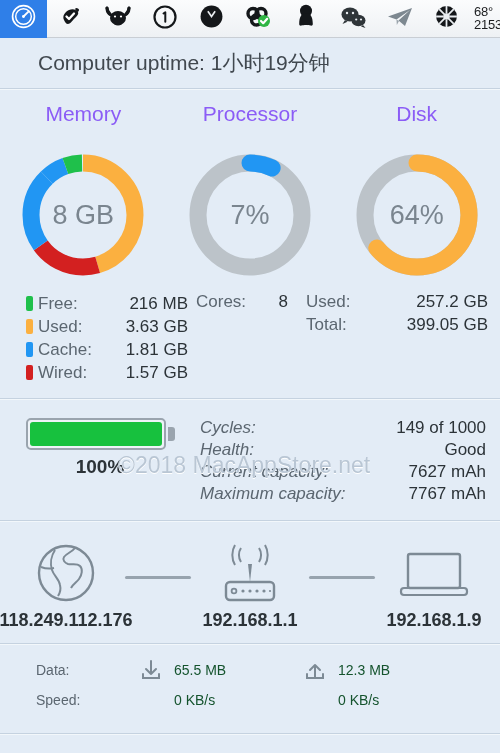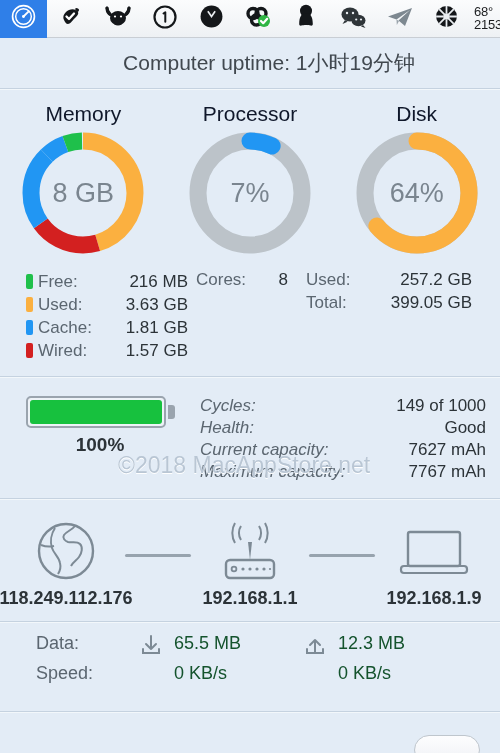--- a/index.html
+++ b/index.html
@@ -35,40 +35,40 @@
   }
 
   
   .panel{ width:500px; }
   .sep{ height:1px; background:#c5d2e0; }
   .sep2{ height:1px; background:#f2f7fb; }
 
   .uptime{
     height:50px; display:flex; align-items:center;
     padding-left:38px;
-    font-size:21px; color:#41484f;justify-content:center;
+    font-size:21px; color:#41484f;
   }
 
   
   .gauges{
     display:flex; padding:12px 0 4px 0;
   }
   .gcol{ flex:1; display:flex; flex-direction:column; align-items:center; }
-  .gtitle{ font-size:21px; color:#0f172a; margin-bottom:0; }
+  .gtitle{ font-size:21px; color:#8b5cf6; margin-bottom:22px; }
   .gwrap{ position:relative; width:134px; height:134px; }
   .gwrap svg{ display:block; }
   .gcenter{
     position:absolute; inset:0;
     display:flex; align-items:center; justify-content:center;
     font-size:27px; color:#7a858f; font-weight:300;
   }
 
   
   .stats{
-    display:flex; padding:6px 16px 14px 0;
+    display:flex; padding:6px 0 14px 0;
   }
   .memstats{ width:196px; padding-left:26px; }
   .mrow{ display:flex; align-items:center; height:23px; font-size:17px; }
   .dot{
     width:7px; height:15px; border-radius:2px; margin-right:5px; flex:0 0 auto;
   }
   .mlabel{ width:66px; color:#5b6670; }
   .mval{ flex:1; text-align:right; color:#2c3338; padding-right:8px; }
 
   .cpustats{ width:110px; }
@@ -105,21 +105,21 @@
   
   .network{ padding:16px 0 12px 0; }
   .netrow{ display:flex; align-items:center; justify-content:center; }
   .netnode{ width:118px; display:flex; flex-direction:column; align-items:center; }
   .netline{ width:66px; height:3px; background:#97a3ae; border-radius:2px; margin-bottom:14px; }
   .netip{ font-size:18px; font-weight:bold; color:#2c3338; margin-top:6px; }
   .neticon{ height:66px; display:flex; align-items:flex-end; justify-content:center; }
 
   
   .datasec{ padding:10px 0 18px 0; }
-  .drow2{ display:flex; align-items:flex-start; height:30px; font-size:18px; }
+  .drow2{ display:flex; align-items:center; height:30px; font-size:14px; }
   .dkey{ width:128px; padding-left:36px; color:#5b6670; }
   .dicon{ width:46px; display:flex; align-items:center; justify-content:center; }
   .dnum{ width:118px; color:#14532d; }
   .dnum.up{ width:auto; }
 
   .footer{ height:46px; position:relative; }
   .footbtn{
     position:absolute; right:20px; top:22px;
     width:66px; height:30px;
     background:linear-gradient(#fdfdfe,#eef1f5);

